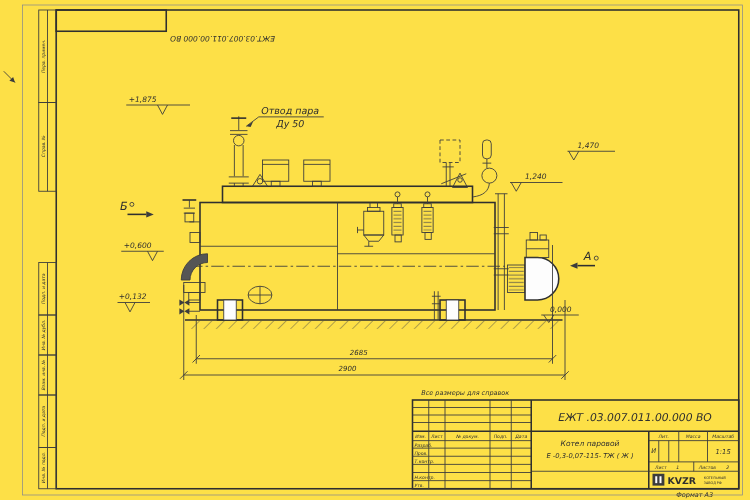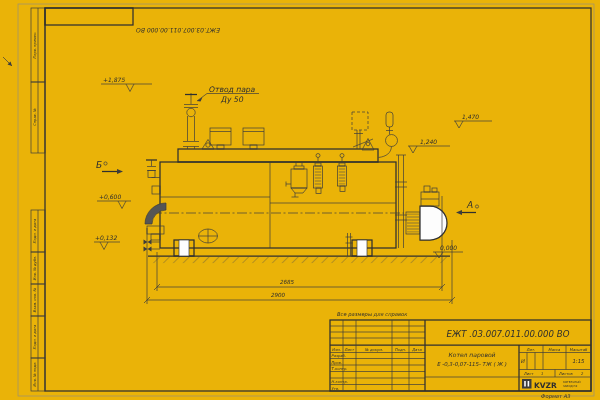--- a/index.html
+++ b/index.html
@@ -1,16 +1,16 @@
 <!DOCTYPE html>
 <html><head>
 <meta charset="utf-8">
 <style>
   html,body{margin:0;padding:0;background:#ffffff;}
-  .sheet{width:600px;height:400px;position:relative;background:#eab308;overflow:hidden;
+  .sheet{width:600px;height:400px;position:relative;background:#fde047;overflow:hidden;
          font-family:"DejaVu Sans",sans-serif;}
   svg{position:absolute;left:0;top:0;}
   svg text{font-family:"DejaVu Sans",sans-serif;font-style:italic;fill:#2e2e2e;}
   .s{stroke:#3c3c3c;stroke-width:0.7;fill:none;}
   .s2{stroke:#2f2f2f;stroke-width:1.25;fill:none;}
   .sl{stroke:#8a8a8a;stroke-width:0.6;fill:none;}
   .dash{stroke-dasharray:3 2;}
   .dashdot{stroke-dasharray:10 2.5 2 2.5;}
   .fl{fill:#3c3c3c;stroke:none;}
   .wh{fill:#fdfdfd;}

